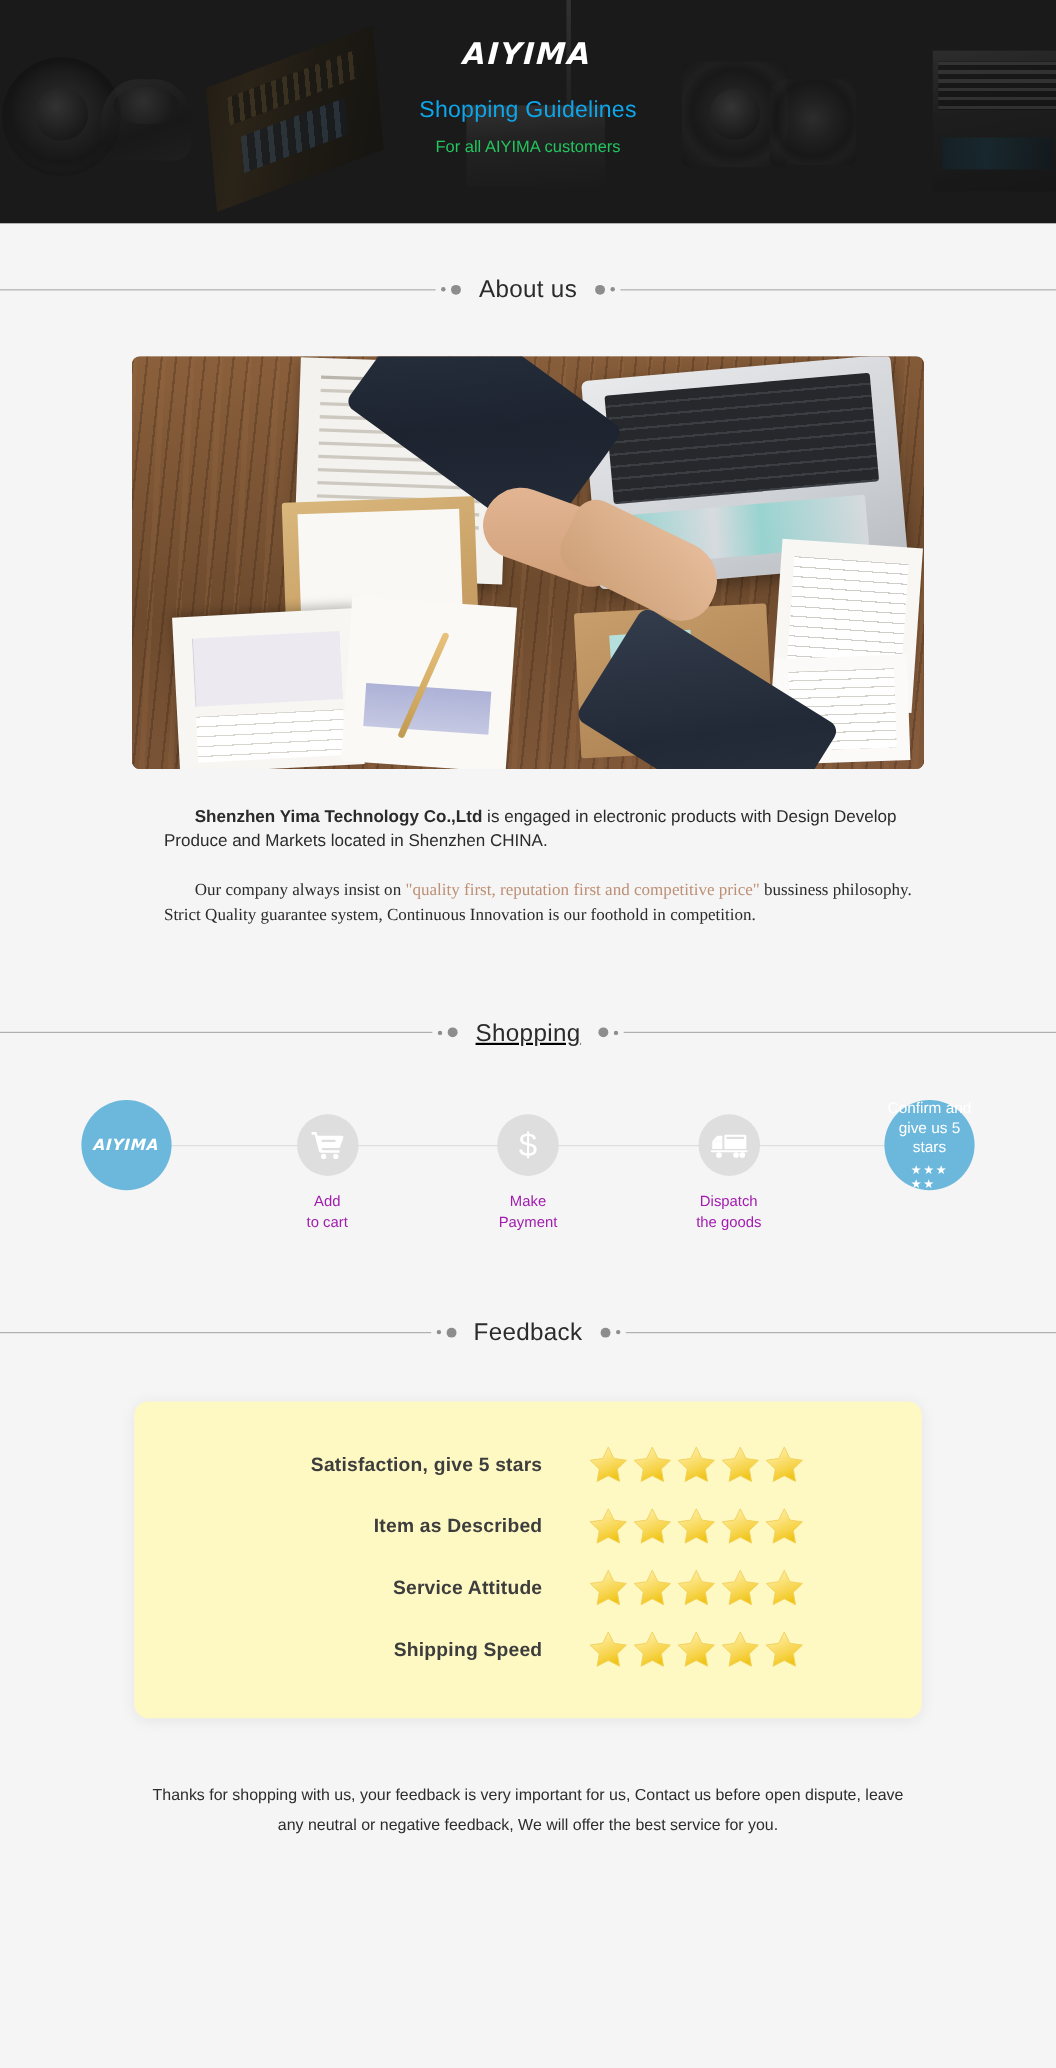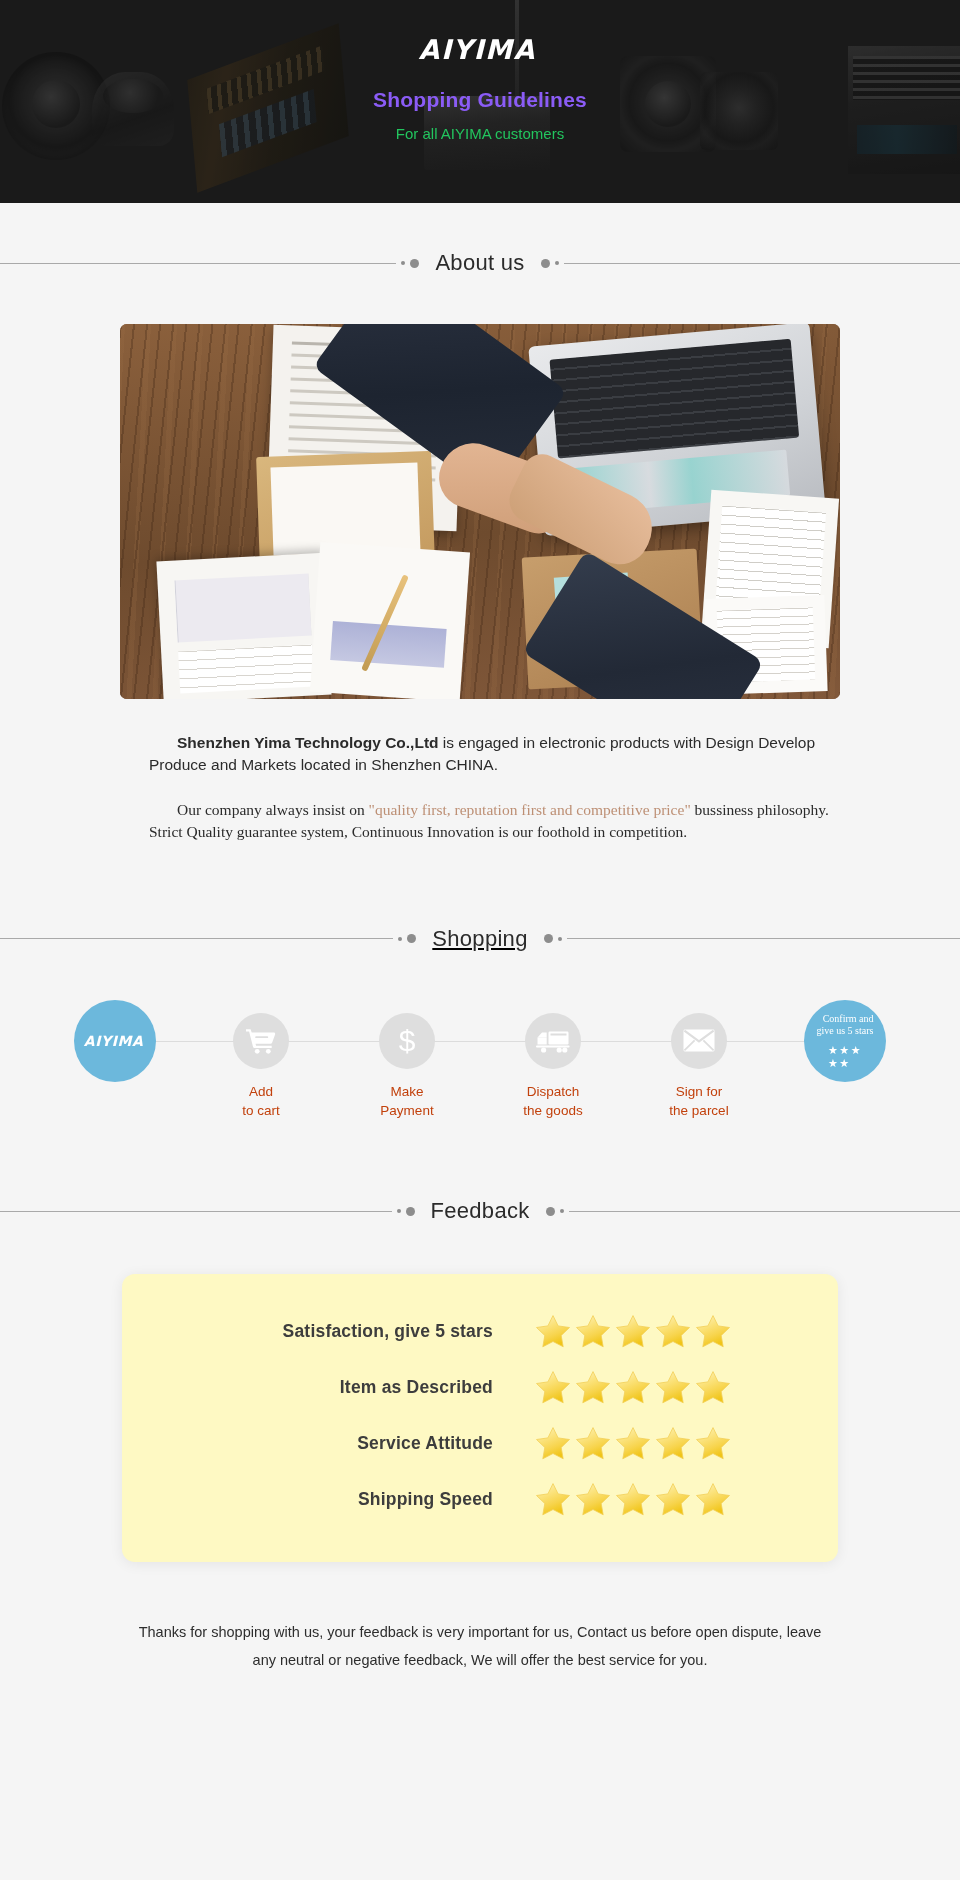--- a/index.html
+++ b/index.html
@@ -127,23 +127,23 @@
     font-size: 27px;
     font-weight: bold;
     font-style: italic;
     letter-spacing: 1.5px;
     line-height: 1;
     font-family: "DejaVu Sans", sans-serif;
     transform: skewX(-3deg);
   }
   .banner-title {
     margin-top: 25px;
-    color: #8b5cf6;
+    color: #0ea5e9;
     font-size: 21px;
-    font-weight: bold;
+    font-weight: normal;
     letter-spacing: .2px;
   }
   .banner-sub {
     margin-top: 13px;
     color: #22c55e;
     font-size: 15px;
     font-weight: 400;
   }
 
   
@@ -388,37 +388,37 @@
   }
   .circle.big {
     width: 82px; height: 82px;
     background: #6cb8dc;
     margin-top: 0;
   }
   .circle svg { display: block; }
   .step-label {
     margin-top: 14px;
     font-size: 13.5px;
-    color: #c2410c;
+    color: #a21caf;
     text-align: center;
     line-height: 1.38;
     white-space: pre-line;
   }
   .brand-mini {
     color:#fff; font-size:14px; font-weight:bold; font-style:italic;
     letter-spacing:.6px; font-family:"DejaVu Sans", sans-serif;
     transform: skewX(-3deg);
   }
   .confirm-wrap {
     display:flex; flex-direction:column; align-items:center; justify-content:center;
     width:100%; height:100%;
   }
   .confirm-text {
-    color:#fff; font-size:10px; line-height:1.25; text-align:right;
-    white-space: pre-line; font-weight:400;font-family:Liberation Serif, serif;
+    color:#fff; font-size:14px; line-height:1.25; text-align:center;
+    white-space: pre-line; font-weight:400;
   }
   .confirm-stars { margin-top:3px; line-height:1; }
   .confirm-stars .r1 { color:#fff; font-size:11px; letter-spacing:1.5px; }
   .confirm-stars .r2 { color:#fff; font-size:11px; letter-spacing:1.5px; display:block; margin-top:1px;}
 
   
   #feedback-head { margin-top: 78px; }
 
   .fb-card {
     width: 716px;
@@ -563,31 +563,20 @@
         <circle cx="7.6" cy="21" r="2.6"></circle>
         <circle cx="23.2" cy="21" r="2.6"></circle>
         <circle cx="28.8" cy="21" r="2.6"></circle>
         <rect x="14.5" y="4.5" width="16" height="2" fill="#dedede"></rect>
       </svg>
     </div>
     <div class="step-label">Dispatch
 the goods</div>
   </div>
 
-  <div class="step">
-    <div class="circle">
-      <svg width="32" height="23" viewBox="0 0 32 23" aria-hidden="true">
-        <rect x="0.5" y="0.5" width="31" height="22" rx="1.4" fill="#ffffff"></rect>
-        <path d="M1.4 1.6 L16 12.4 L30.6 1.6" fill="none" stroke="#dedede" stroke-width="2.2"></path>
-        <path d="M1.4 21.4 L11.6 11.4 M30.6 21.4 L20.4 11.4" stroke="#dedede" stroke-width="1.8" fill="none"></path>
-      </svg>
-    </div>
-    <div class="step-label">Sign for
-the parcel</div>
-  </div>
 
   <div class="step">
     <div class="circle big">
       <div class="confirm-wrap">
         <div class="confirm-text">Confirm and
 give us 5 stars</div>
         <div class="confirm-stars">
           <span class="r1">★★★</span>
           <span class="r2">★★</span>
         </div>

